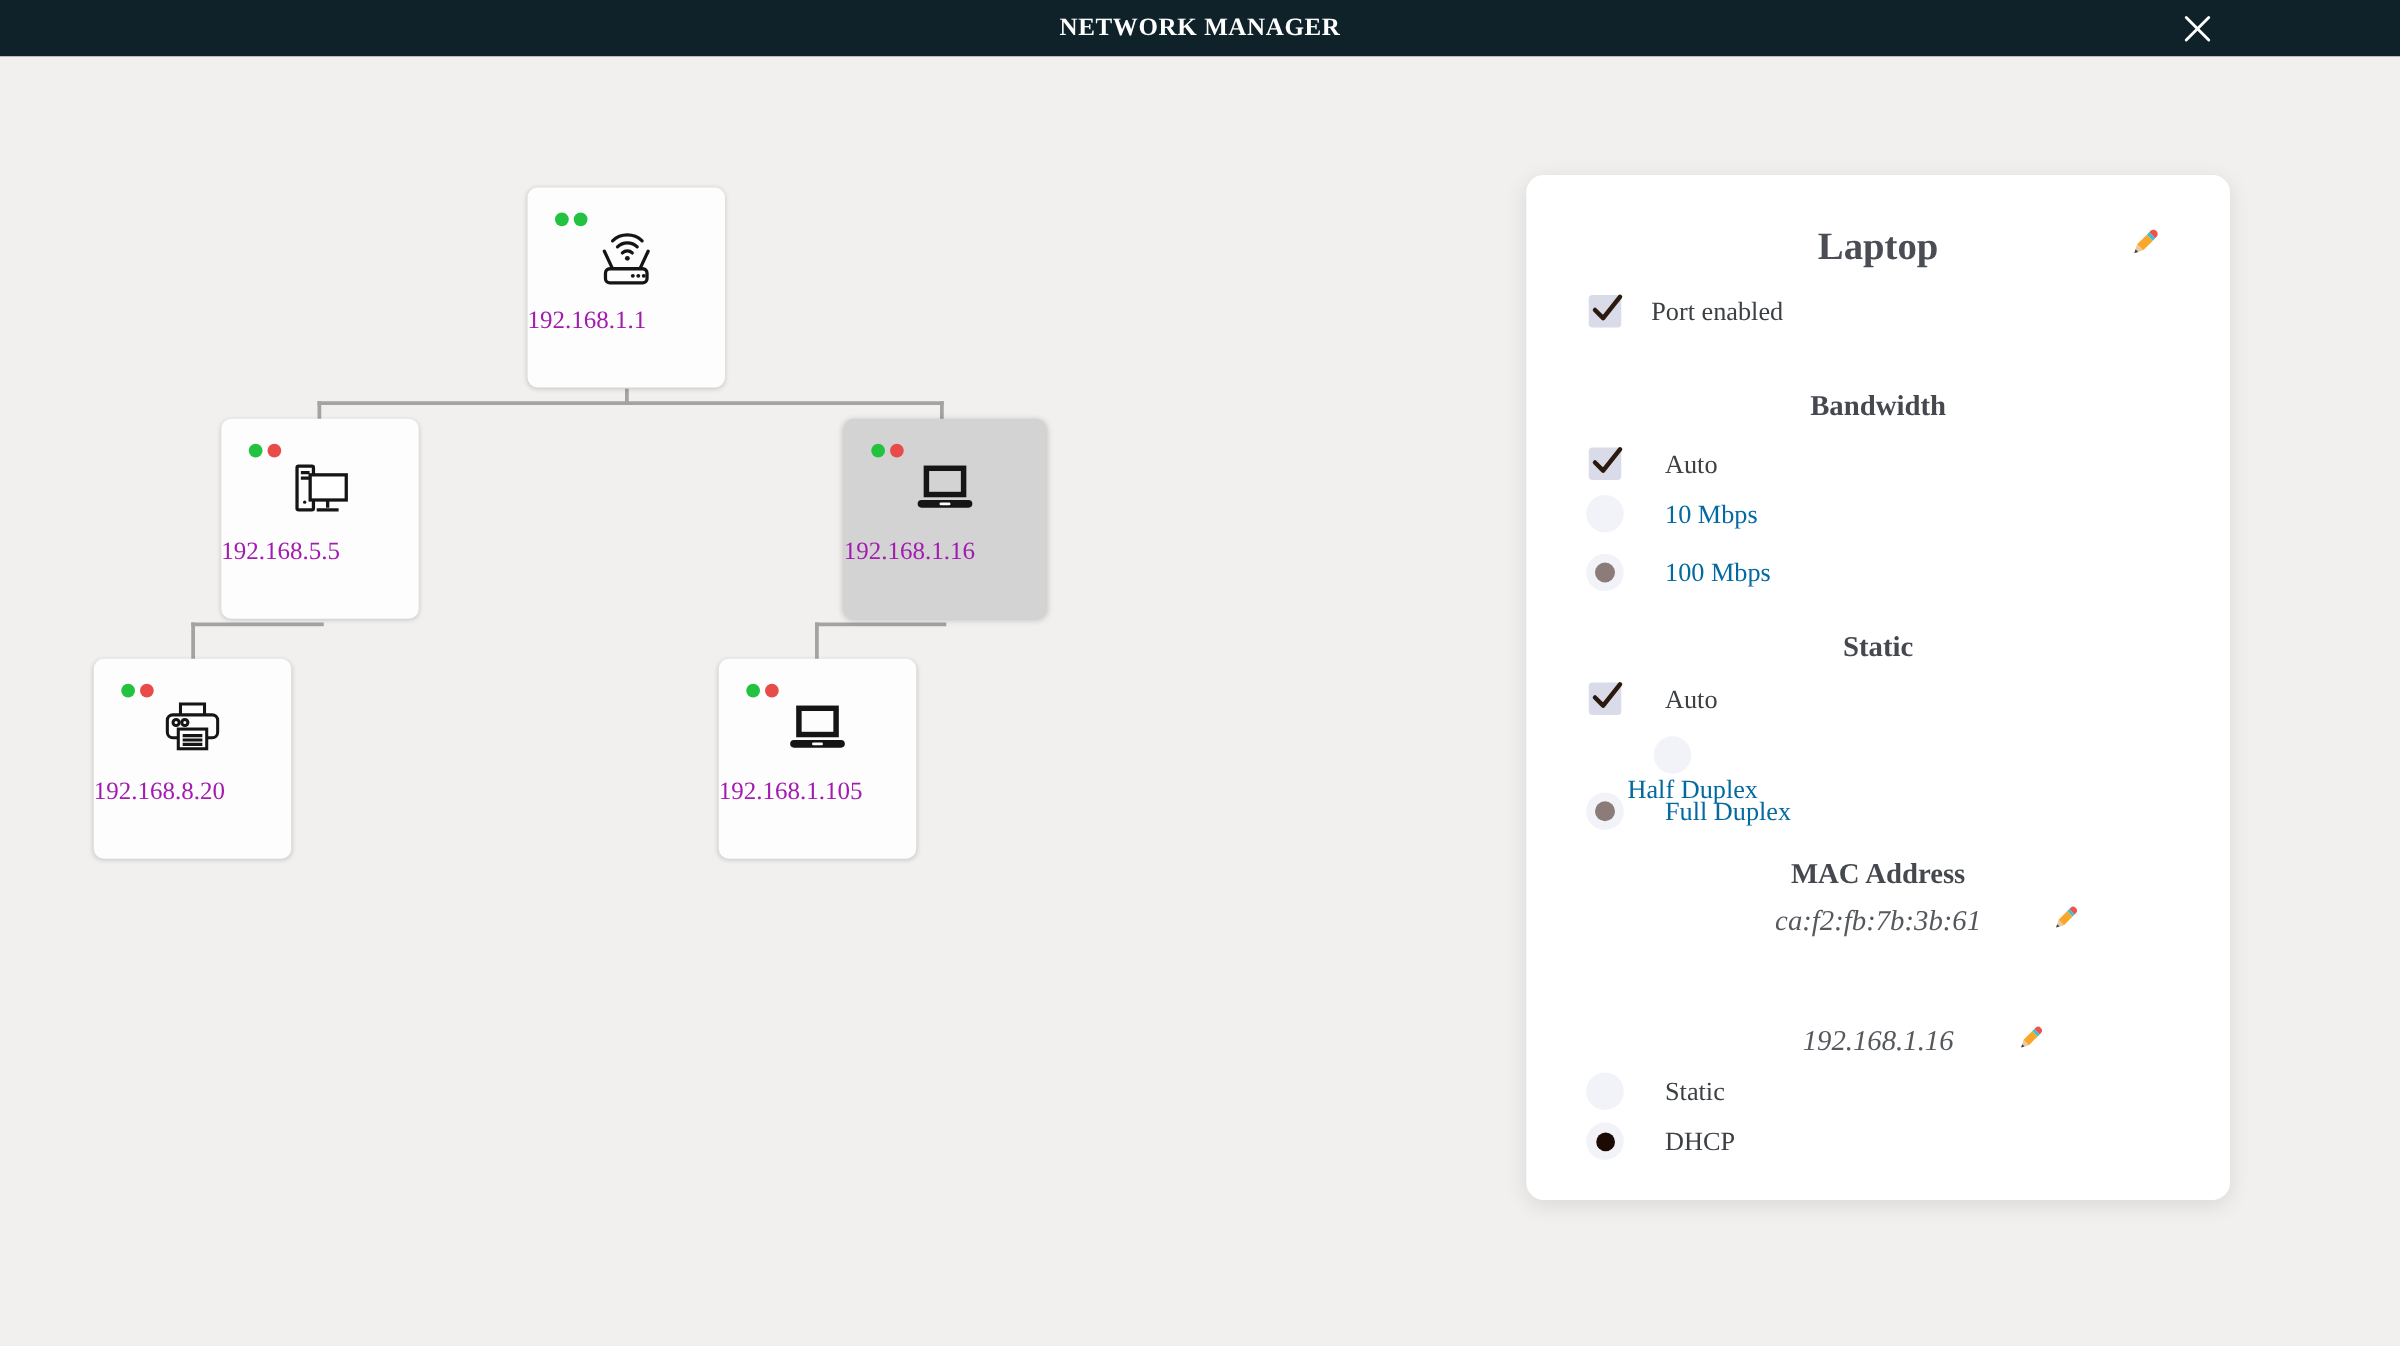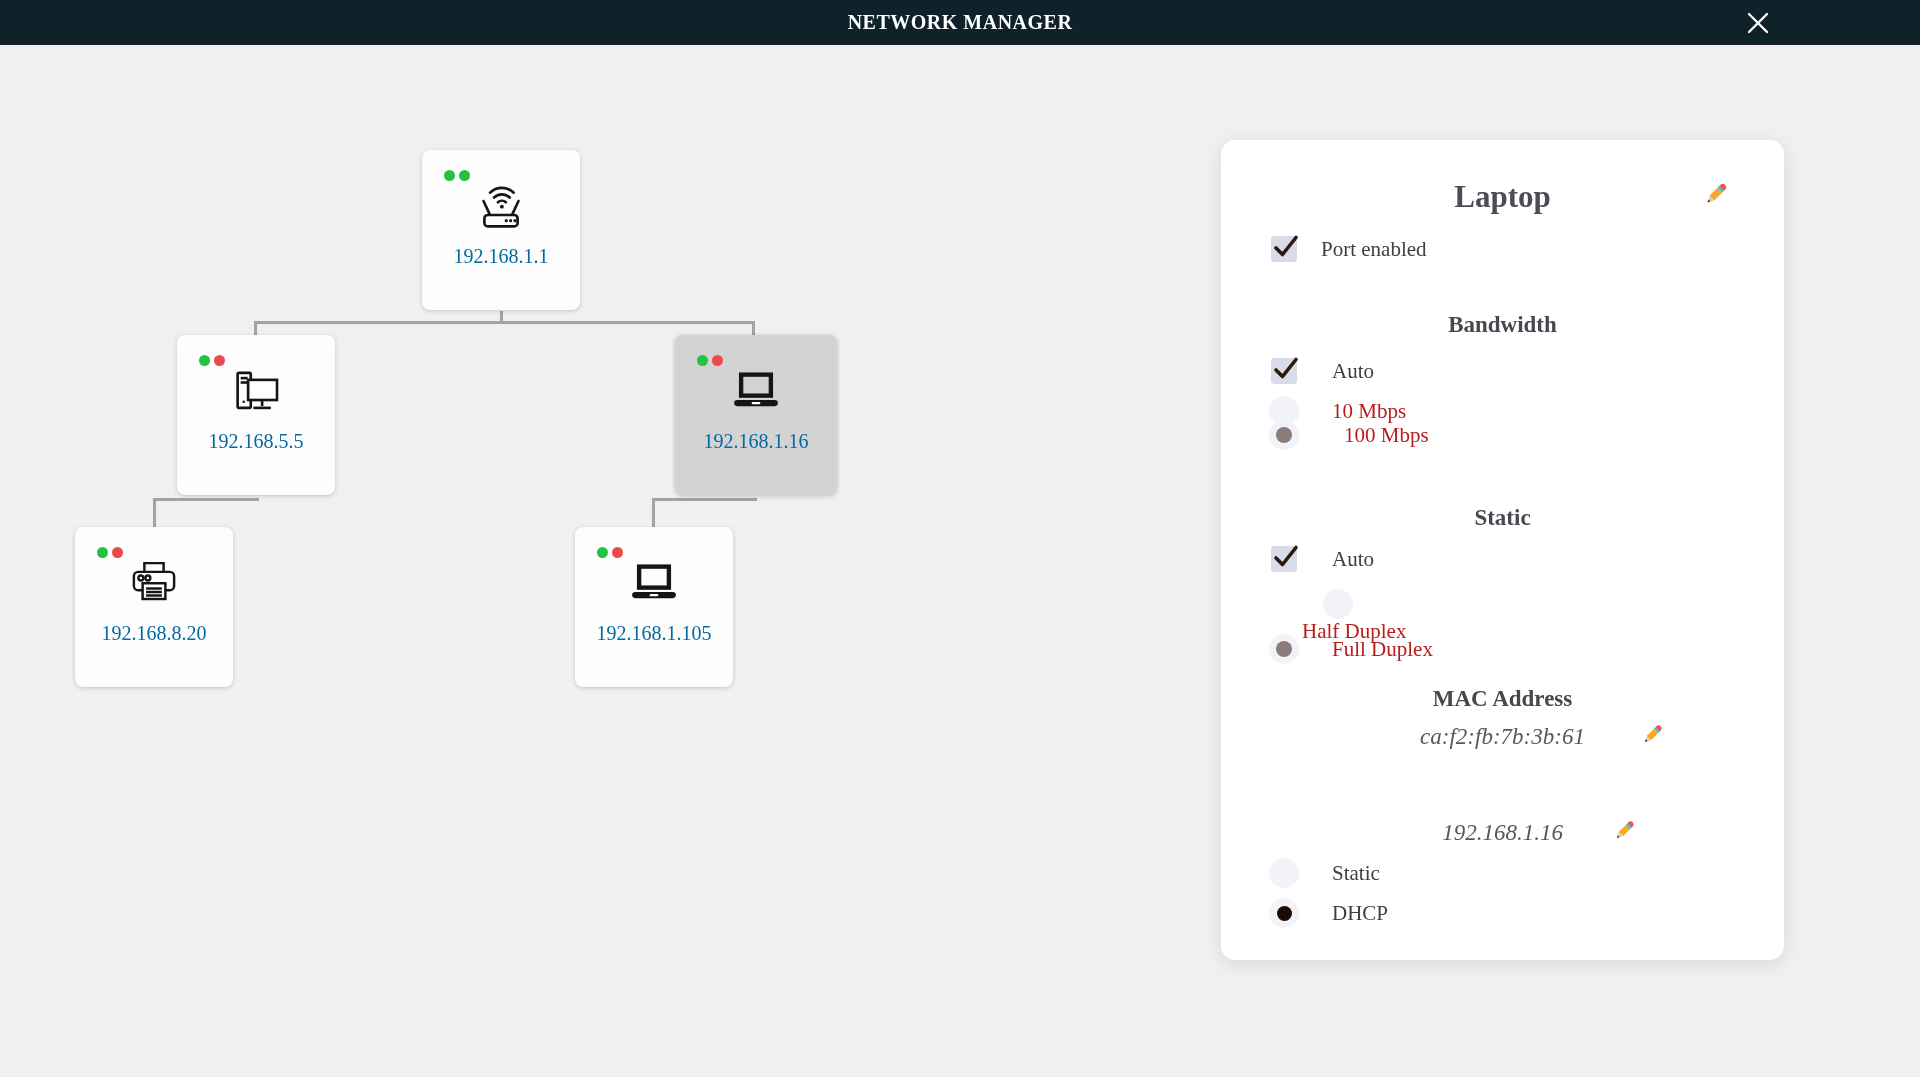--- a/index.html
+++ b/index.html
@@ -14,53 +14,53 @@
              align-items:center;justify-content:center;cursor:pointer;background:none;border:none;padding:0;}
 
   
   .node{position:absolute;width:158px;height:160px;background:#fdfdfd;border-radius:8px;
         box-shadow:0 1px 4px rgba(0,0,0,.18);cursor:pointer;}
   .node.selected{width:162px;background:#d3d3d3;box-shadow:0 1px 5px rgba(0,0,0,.22);}
   .led{position:absolute;top:20px;width:11px;height:11px;border-radius:50%;}
   .led.pos-a{left:22px;} .led.pos-b{left:37px;}
   .led-green{background:#23c240;} .led-red{background:#e94b4b;}
   .node-icon{position:absolute;top:30px;left:0;right:0;display:flex;justify-content:center;}
-  .node-ip{position:absolute;top:95px;left:0;right:0;text-align:center;font-size:20px;color:#0369a1;}
+  .node-ip{position:absolute;top:95px;left:0;right:0;font-size:20px;color:#a21caf;}
 
   .conn{position:absolute;background:#a3a3a3;}
 
   
   .panel{position:absolute;left:1221px;top:140px;width:563px;height:820px;background:#ffffff;
          border-radius:14px;box-shadow:0 4px 18px rgba(0,0,0,.10);}
   .p-title{position:absolute;top:40px;left:0;right:0;text-align:center;
            font-size:31px;line-height:34px;font-weight:bold;color:#4a4e54;}
   .pencil-btn{background:none;border:none;padding:0;cursor:pointer;line-height:0;}
   .p-title-pencil{position:absolute;top:40px;right:54px;}
 
   .h2{position:absolute;left:0;right:0;text-align:center;font-size:23px;line-height:26px;
       font-weight:bold;color:#45484e;}
   .h-bandwidth{top:172px;} .h-duplex{top:365px;} .h-mac{top:546px;} .h-ip{top:640px;}
 
   .opt-row{position:absolute;left:48px;height:30px;display:flex;align-items:center;}
-  .row-port{top:94px;align-items:center;} .row-bw-0{top:216px;} .row-bw-1{top:256px;} .row-bw-2{top:280px;gap:12px;}
+  .row-port{top:94px;align-items:center;} .row-bw-0{top:216px;} .row-bw-1{top:256px;} .row-bw-2{top:303px;}
   .row-dx-0{top:404px;} .row-dx-1{top:449px;flex-direction:column;} .row-dx-2{top:494px;}
   .row-ip-0{top:718px;} .row-ip-1{top:758px;align-items:center;}
 
   .ctrl{width:30px;height:30px;display:flex;align-items:center;justify-content:center;
         position:relative;flex:0 0 30px;cursor:pointer;}
   .checkbox{width:26px;height:26px;background:#d9dbe8;border-radius:3px;position:relative;}
   .checkbox svg{position:absolute;left:-1px;top:-4px;overflow:visible;}
   .radio{width:30px;height:30px;border-radius:50%;background:#f2f3f8;
          display:flex;align-items:center;justify-content:center;}
   .radio .dot{border-radius:50%;}
   .dot-muted{width:16px;height:16px;background:#8b7c7a;}
   .dot-dark{width:15px;height:15px;background:#1c0a05;}
 
   .opt-label{margin-left:33px;font-size:21px;color:#3d4043;cursor:pointer;white-space:nowrap;}
-  .opt-label.dim{color:#b91c1c;}
+  .opt-label.dim{color:#0369a1;}
   .row-port .opt-label{margin-left:22px;}
 
   .v-row{position:absolute;left:0;right:0;text-align:center;font-size:23px;font-style:italic;
          color:#55585d;}
   .v-mac{top:584px;} .v-ip{top:680px;}
   .v-mac .pencil-btn{position:absolute;left:419px;top:-2px;}
   .v-ip  .pencil-btn{position:absolute;left:391px;top:-2px;}
 </style>
 </head>
 <body>

